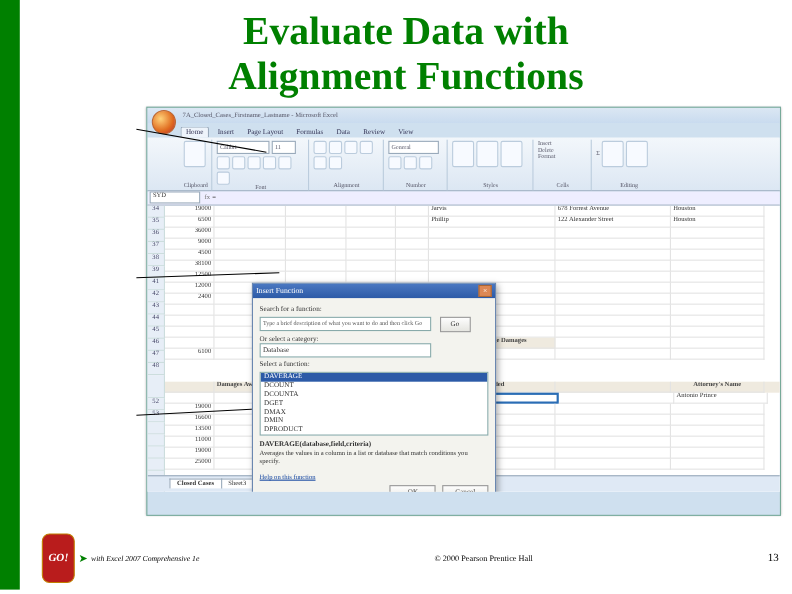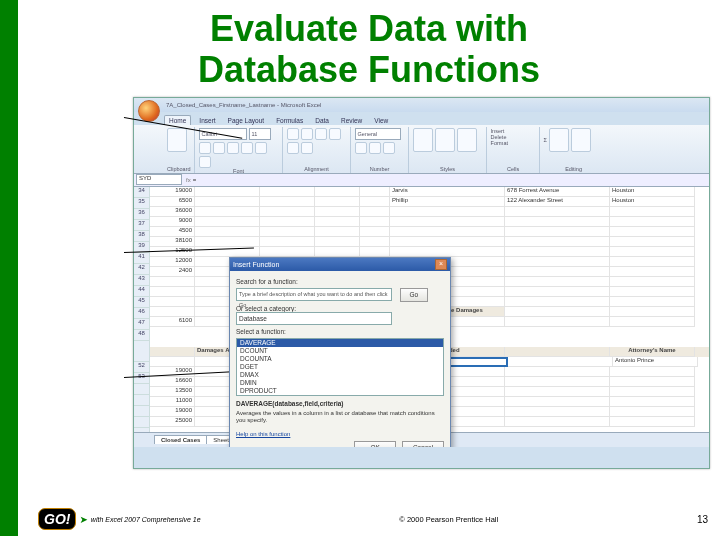--- a/index.html
+++ b/index.html
@@ -1,16 +1,16 @@
 <!DOCTYPE html>
 <html><head>
 <meta charset="utf-8">
 <style>
   body { margin:0; font-family: Arial, sans-serif; background:#fff; }
-  .slide { width:720px; height:536px; position:relative; box-sizing:border-box; border-left:18px solid #008000; overflow:hidden; }
+  .slide { width:720px; height:536px; position:relative; box-sizing:border-box; border-left:18px solid #008000; overflow:hidden;font-family:Liberation Serif, serif; }
   .title { text-align:center; font-size:36px; font-weight:bold; color:#008000; line-height:1.15; margin-top:8px; }
   .content { position:relative; margin-top:6px; height:380px; }
   .callouts { position:absolute; left:6px; top:0; width:100px; z-index:20; }
   .callout { border:1px solid #000; background:#fff; font-size:12px; padding:4px 5px; margin-bottom:50px; line-height:1.15; text-align:left; }
   .callout.c2 { text-align:center; }
   .callout.c3 { text-align:center; }
   .lead { position:absolute; background:#000; height:1px; z-index:15; }
   .l1 { left:106px; top:20px; width:120px; transform:rotate(10deg); transform-origin:left center; }
   .l2 { left:106px; top:155px; width:130px; transform:rotate(-2deg); transform-origin:left center; }
   .l3 { left:106px; top:280px; width:140px; transform:rotate(-3deg); transform-origin:left center; }
@@ -65,33 +65,33 @@
   .dlg-desc { font-size:6px; margin:3px 0 6px; line-height:1.2; }
   .dlg-link { color:#1546a0; font-size:6px; text-decoration:underline; }
   .dlg-btns { text-align:right; margin-top:4px; }
   .dlg-btn { display:inline-block; width:40px; height:13px; background:linear-gradient(#fdfdfd,#e5e5e0); border:1px solid #999; text-align:center; line-height:12px; margin-left:4px; font-size:6.5px; }
   .sheet-tabs { position:absolute; left:0; bottom:0; right:0; height:14px; background:#dfe9f5; border-top:1px solid #9ab; display:flex; align-items:center; font-size:6px; padding-left:20px; gap:0; }
   .sheet-tabs span { padding:1px 6px; border:1px solid #9ab; background:#fff; border-bottom:none; margin-right:-1px; }
   .sheet-tabs .st-active { background:#fff; font-weight:bold; }
   
   .footer { position:absolute; bottom:6px; left:20px; right:12px; display:flex; justify-content:space-between; align-items:center; font-size:8px; }
   .go-logo { display:flex; align-items:center; gap:3px; }
-  .go-badge { background:#000000; color:#fff; font-weight:bold; font-style:italic; padding:2px 5px; border-radius:7px; font-size:14px; border:1px solid #c07f00; }
+  .go-badge { background:#b91c1c; color:#fff; font-weight:bold; font-style:italic; padding:16px 5px; border-radius:7px; font-size:10px; border:1px solid #c07f00; }
   .go-arrow { color:#008000; font-size:10px; }
   .footnote { font-size:7px; font-style:italic; color:#000; }
   .copyright { font-size:7.5px; color:#000; }
   .pagenum { font-size:10px; color:#000; }
 </style>
 </head>
 <body>
 
 <div class="slide">
   <div class="title">
     <span>Evaluate Data with</span><br>
-    <span>Database Functions</span>
+    <span>Alignment Functions</span>
   </div>
 
   <div class="content">
 
     <div class="lead l1"></div>
     <div class="lead l2"></div>
     <div class="lead l3"></div>
 
     <div class="screenshot">
       <div class="office-btn"></div>

